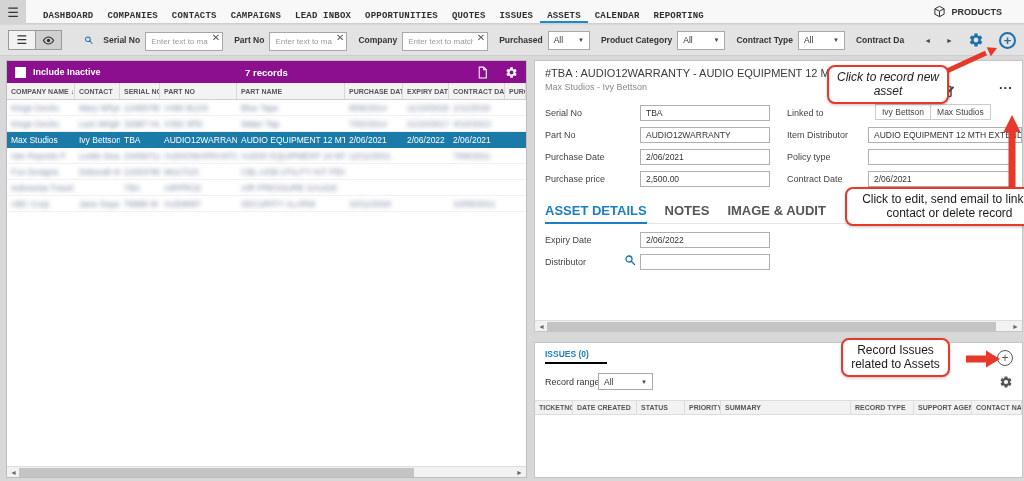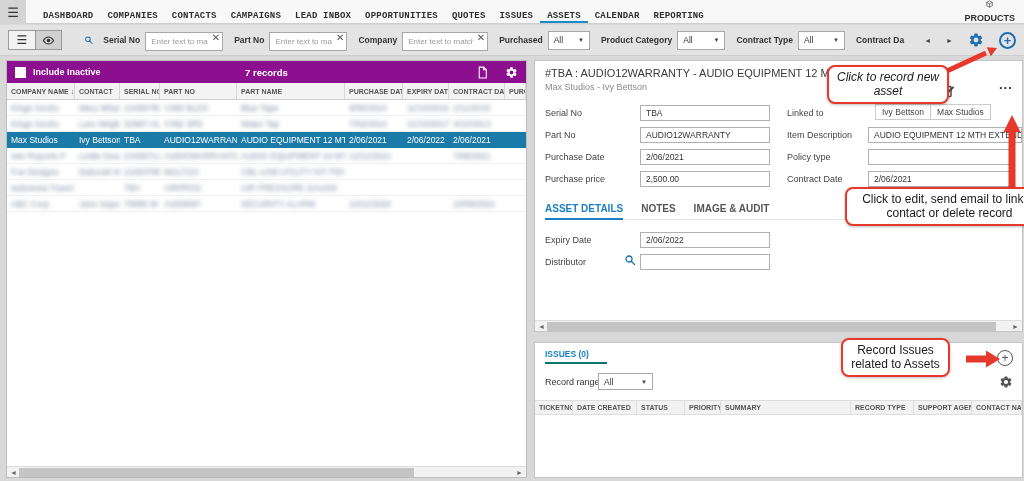--- a/index.html
+++ b/index.html
@@ -6,21 +6,21 @@
   html,body { width:1024px; height:481px; }
   body { font-family:"Liberation Sans", sans-serif; background:#d8d8d8; position:relative; overflow:hidden; color:#333; }
   svg.icon { display:inline-block; vertical-align:middle; }
 
   
   .topnav { position:absolute; left:0; top:0; width:1024px; height:24px; background:#f8f8f8; border-bottom:1px solid #cfcfcf; display:flex; align-items:stretch; }
   .hamburger-btn { width:26px; height:24px; background:#d4d4d4; display:flex; align-items:center; justify-content:center; font-size:13px; color:#333; cursor:pointer; }
   .nav-items { display:flex; align-items:flex-end; margin-left:10px;font-family:Liberation Mono, monospace; }
   .nav-item { display:flex; align-items:center; padding:0 7px; font-size:9px; font-weight:bold; color:#2f2f2f; letter-spacing:.2px; cursor:pointer; border-bottom:2px solid transparent; }
   .nav-item.active { border-bottom:2px solid #1f8ac9; }
-  .nav-right { margin-left:auto; display:flex; align-items:center; padding-right:9px; gap:5px; font-size:9px; font-weight:bold; color:#2f2f2f;flex-direction:column; }
+  .nav-right { margin-left:auto; display:flex; align-items:center; padding-right:22px; gap:5px; font-size:9px; font-weight:bold; color:#2f2f2f; }
 
   
   .filterbar { position:absolute; left:0; top:25px; width:1024px; height:31px; background:#e3e3e3; border-bottom:1px solid #cdcdcd; display:flex; align-items:center; padding:0 8px; }
   .view-toggle { display:flex; border:1px solid #9a9a9a; height:20px; }
   .vt-btn { width:26px; display:flex; align-items:center; justify-content:center; background:#f2f2f2; font-size:12px; color:#333; cursor:pointer; }
   .vt-btn + .vt-btn { border-left:1px solid #9a9a9a; background:#d0d0d0; }
   .f-search { margin-left:22px; margin-right:10px; color:#1c70ae; }
   .f-label { font-size:8.5px; font-weight:bold; color:#333; margin-right:5px; white-space:nowrap; }
   .finput { position:relative; margin-right:11px; }
   .finput input { width:78px; height:19px; border:1px solid #a8a8a8; background:#fff; font-family:"Liberation Sans",sans-serif; font-size:8px; padding:0 14px 0 5px; color:#333; }
@@ -60,26 +60,26 @@
   .d-title { position:absolute; left:10px; top:6px; font-size:11px; color:#3a3a3a; white-space:nowrap; overflow:hidden; width:440px; }
   .d-sub { position:absolute; left:10px; top:21px; font-size:9px; color:#8a8a8a; }
   .d-edit { position:absolute; left:404px; top:22px; color:#444; cursor:pointer; }
   .d-more { position:absolute; left:464px; top:16px; font-size:13px; font-weight:bold; letter-spacing:1px; color:#333; cursor:pointer; }
   .fld-label { position:absolute; font-size:9px; color:#444; white-space:nowrap; }
   .fld-input { position:absolute; height:16px; border:1px solid #b0b0b0; background:#fff; font-size:8.5px; color:#333; display:flex; align-items:center; padding:0 5px; white-space:nowrap; overflow:hidden; }
   .chips { position:absolute; display:flex; }
   .chip { border:1px solid #ccc; background:#fff; font-size:8.5px; color:#444; padding:2px 6px; white-space:nowrap; cursor:pointer; }
   .chip + .chip { margin-left:-1px; }
   .d-tabs { position:absolute; left:10px; top:142px; right:10px; display:flex; gap:18px; border-bottom:1px solid #e6e6e6; }
-  .d-tab { font-size:10px; font-weight:bold; color:#555; padding-bottom:4px; cursor:pointer; border-bottom:2px solid transparent; margin-bottom:-1px;text-align:right; }
+  .d-tab { font-size:13px; font-weight:bold; color:#555; padding-bottom:4px; cursor:pointer; border-bottom:2px solid transparent; margin-bottom:-1px;text-align:right; }
   .d-tab.active { color:#1b7fc4; border-bottom:2px solid #1b7fc4; }
   .mini-mag { position:absolute; left:89px; top:193px; color:#1c70ae; cursor:pointer; }
 
   .issues-card { position:absolute; left:0; top:282px; width:489px; height:136px; background:#fff; border:1px solid #c5c5c5; }
-  .iss-tab { position:absolute; left:10px; top:6px; font-size:8.5px; font-weight:bold; color:#1b7fc4; border-bottom:2px solid #0f766e; padding:0 4px 3px 0; min-width:62px; cursor:pointer; }
+  .iss-tab { position:absolute; left:10px; top:6px; font-size:8.5px; font-weight:bold; color:#1b7fc4; border-bottom:2px solid #000000; padding:0 4px 3px 0; min-width:62px; cursor:pointer; }
   .iss-plus { position:absolute; left:462px; top:7px; width:16px; height:16px; border:1.5px solid #555; border-radius:50%; color:#555; display:flex; align-items:center; justify-content:center; font-size:12px; line-height:1; cursor:pointer; }
   .iss-range-label { position:absolute; left:10px; top:34px; font-size:9px; color:#333; }
   .iss-select { position:absolute; left:63px; top:30px; width:55px; height:17px; border:1px solid #a8a8a8; background:#fff; font-size:8.5px; display:flex; align-items:center; padding:0 5px; cursor:pointer; }
   .iss-select .caret { margin-left:auto; font-size:6px; color:#444; }
   .iss-gear { position:absolute; left:464px; top:32px; color:#555; cursor:pointer; }
   .iheader { position:absolute; left:0; top:57px; width:487px; height:15px; display:flex; background:#f2f2f2; border-top:1px solid #ddd; border-bottom:1px solid #ddd; }
   .iheader .cell { font-size:7px; font-weight:bold; color:#555; border-right:1px solid #ddd; display:flex; align-items:center; padding-left:4px; white-space:nowrap; overflow:hidden; }
   .i0{width:38px;} .i1{width:64px;} .i2{width:48px;} .i3{width:36px;} .i4{width:130px;} .i5{width:63px;} .i6{width:58px;} .i7{flex:1;}
 
   
@@ -335,21 +335,21 @@
     <span class="fld-label" style="left:10px; top:91px;">Purchase Date</span>
     <div class="fld-input" style="left:105px; top:88px; width:130px;">2/06/2021</div>
     <span class="fld-label" style="left:10px; top:113px;">Purchase price</span>
     <div class="fld-input" style="left:105px; top:110px; width:130px;">2,500.00</div>
 
     <span class="fld-label" style="left:252px; top:47px;">Linked to</span>
     <div class="chips" style="left:340px; top:43px;">
       <span class="chip">Ivy Bettson</span>
       <span class="chip">Max Studios</span>
     </div>
-    <span class="fld-label" style="left:252px; top:69px;">Item Description</span>
+    <span class="fld-label" style="left:252px; top:69px;">Item Distributor</span>
     <div class="fld-input" style="left:333px; top:66px; width:154px;">AUDIO EQUIPMENT 12 MTH EXTEND</div>
     <span class="fld-label" style="left:252px; top:91px;">Policy type</span>
     <div class="fld-input" style="left:333px; top:88px; width:146px;"></div>
     <span class="fld-label" style="left:252px; top:113px;">Contract Date</span>
     <div class="fld-input" style="left:333px; top:110px; width:146px;">2/06/2021</div>
 
     <div class="d-tabs">
       <span class="d-tab active">ASSET DETAILS</span>
       <span class="d-tab">NOTES</span>
       <span class="d-tab">IMAGE &amp; AUDIT</span>

